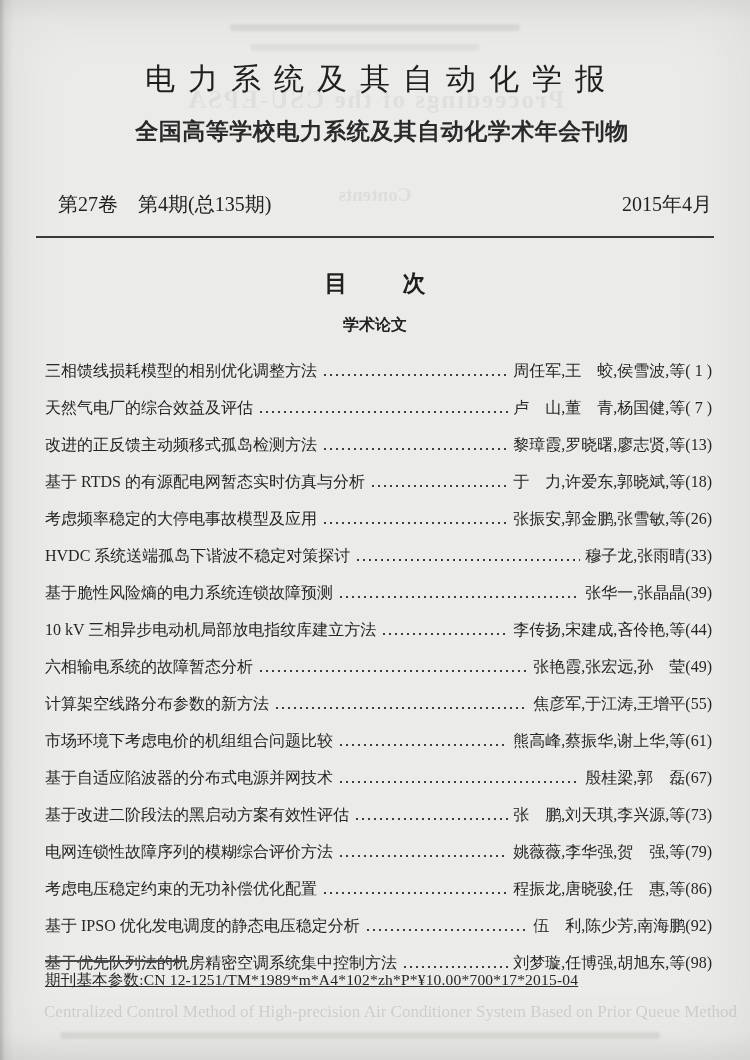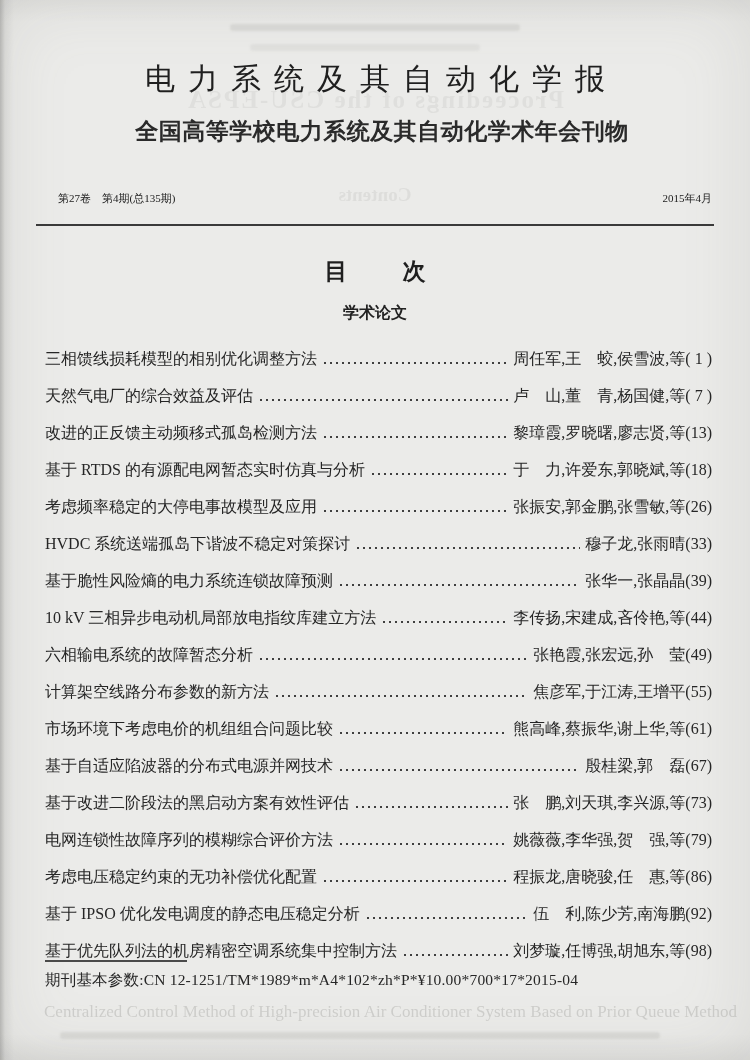--- a/index.html
+++ b/index.html
@@ -48,21 +48,21 @@
   .journal-subtitle{
     margin-top:10px;
     font-family:"Liberation Sans","DejaVu Sans",sans-serif;
     font-size:23px;font-weight:bold;color:#2a2a2a;
     letter-spacing:.5px;
     padding-left:14px;
   }
   .vol-row{
     display:flex;justify-content:space-between;align-items:baseline;
     margin:44px 38px 0 58px;
-    font-size:11px;color:#222;
+    font-size:20px;color:#222;
   }
   .head-rule{
     margin:18px 36px 0 36px;
     border:none;border-top:2.5px solid #3a3a3a;
   }
   .contents-heading{
     margin:30px 0 0 0;text-align:center;
     font-size:23px;font-weight:bold;color:#1f1f1f;
     letter-spacing:16px;text-indent:16px;
   }
@@ -80,21 +80,21 @@
   }
   .toc-row:last-child{margin-bottom:0;}
   .toc-title{flex:0 0 auto;}
   .leader{
     flex:1 1 auto;min-width:14px;height:6px;margin:0 5px;
     align-self:flex-end;margin-bottom:3px;
     background:radial-gradient(circle,#3f3f3f 1.1px,rgba(0,0,0,0) 1.5px) left center/6px 6px repeat-x;
   }
   .toc-authors{flex:0 0 auto;text-align:right;}
 
-  .footer{position:absolute;left:45px;right:38px;top:960px;}
+  .footer{position:absolute;left:45px;right:38px;top:960px;text-decoration:underline;}
   .foot-rule{width:142px;border:none;border-top:2px solid #4a4a4a;margin:0 0 8px 0;}
   .foot-text{font-size:15.5px;color:#262626;letter-spacing:.2px;}
 </style>
 </head>
 <body>
 
 <div class="page">
 
   <div class="ghost-layer">
     <div class="ghost ghost-1 ghost-mirror">Proceedings of the CSU-EPSA</div>

